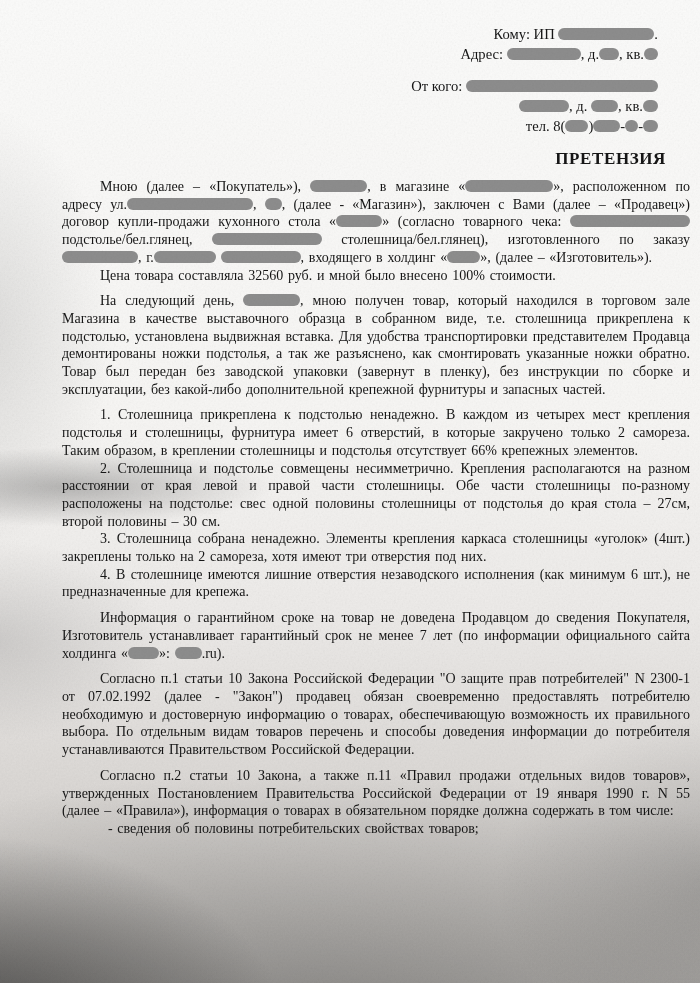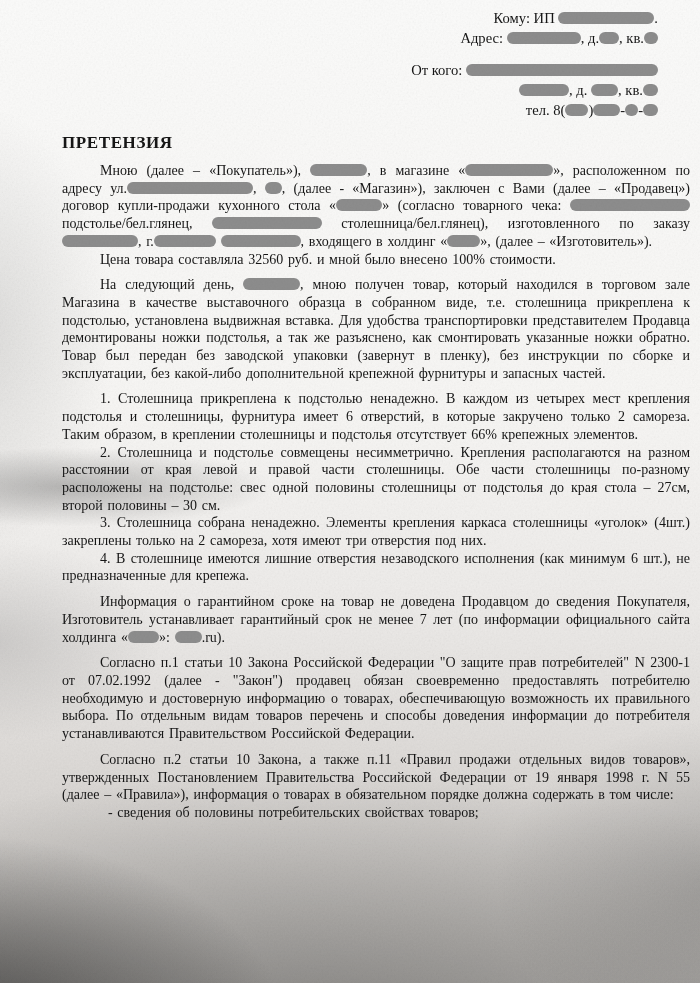--- a/index.html
+++ b/index.html
@@ -30,24 +30,25 @@
   .content {
     position: relative;
     padding: 8px 10px 0 62px;
   }
   .addr {
     text-align: right;
     padding-right: 32px;
     font-size: 14.6px;
     line-height: 20px;
     white-space: nowrap;
+    margin-top: 16px;
   }
   .addr-from { margin-top: 12px; }
   .title {
-    text-align: left;
+    text-align: right;
     font-weight: bold;
     font-size: 17px;
     line-height: 22px;
     letter-spacing: 0.6px;
     margin: 12px 24px 8px 0;
   }
   .para {
     text-align: justify;
     text-indent: 38px;
     font-size: 14px;
@@ -87,21 +88,21 @@
 
     <p class="para tight">Мною (далее – «Покупатель»), <span class="redact" style="width: 57px;"></span>, в магазине «<span class="redact" style="width: 88px;"></span>», расположенном по адресу ул.<span class="redact" style="width: 126px;"></span>, <span class="redact" style="width: 17px;"></span>, (далее - «Магазин»), заключен с Вами (далее – «Продавец») договор купли-продажи кухонного стола «<span class="redact" style="width: 46px;"></span>» (согласно товарного чека: <span class="redact" style="width: 120px;"></span> подстолье/бел.глянец, <span class="redact" style="width: 110px;"></span> столешница/бел.глянец), изготовленного по заказу <span class="redact" style="width: 76px;"></span>, г.<span class="redact" style="width: 62px;"></span> <span class="redact" style="width: 80px;"></span>, входящего в холдинг «<span class="redact" style="width: 33px;"></span>», (далее – «Изготовитель»).</p>
     <p class="para">Цена товара составляла 32560 руб. и мной было внесено 100% стоимости.</p>
     <p class="para">На следующий день, <span class="redact" style="width: 57px;"></span>, мною получен товар, который находился в торговом зале Магазина в качестве выставочного образца в собранном виде, т.е. столешница прикреплена к подстолью, установлена выдвижная вставка. Для удобства транспортировки представителем Продавца демонтированы ножки подстолья, а так же разъяснено, как смонтировать указанные ножки обратно. Товар был передан без заводской упаковки (завернут в пленку), без инструкции по сборке и эксплуатации, без какой-либо дополнительной крепежной фурнитуры и запасных частей.</p>
     <p class="para tight">1. Столешница прикреплена к подстолью ненадежно. В каждом из четырех мест крепления подстолья и столешницы, фурнитура имеет 6 отверстий, в которые закручено только 2 самореза. Таким образом, в креплении столешницы и подстолья отсутствует 66% крепежных элементов.</p>
     <p class="para tight">2. Столешница и подстолье совмещены несимметрично. Крепления располагаются на разном расстоянии от края левой и правой части столешницы. Обе части столешницы по-разному расположены на подстолье: свес одной половины столешницы от подстолья до края стола – 27см, второй половины – 30 см.</p>
     <p class="para tight">3. Столешница собрана ненадежно. Элементы крепления каркаса столешницы «уголок» (4шт.) закреплены только на 2 самореза, хотя имеют три отверстия под них.</p>
     <p class="para gap-sm">4. В столешнице имеются лишние отверстия незаводского исполнения (как минимум 6 шт.), не предназначенные для крепежа.</p>
     <p class="para">Информация о гарантийном сроке на товар не доведена Продавцом до сведения Покупателя, Изготовитель устанавливает гарантийный срок не менее 7 лет (по информации официального сайта холдинга «<span class="redact" style="width: 31px;"></span>»: <span class="redact" style="width: 27px;"></span>.ru).</p>
     <p class="para">Согласно п.1 статьи 10 Закона Российской Федерации "О защите прав потребителей" N 2300-1 от 07.02.1992 (далее - "Закон") продавец обязан своевременно предоставлять потребителю необходимую и достоверную информацию о товарах, обеспечивающую возможность их правильного выбора. По отдельным видам товаров перечень и способы доведения информации до потребителя устанавливаются Правительством Российской Федерации.</p>
-    <p class="para tight">Согласно п.2 статьи 10 Закона, а также п.11 «Правил продажи отдельных видов товаров», утвержденных Постановлением Правительства Российской Федерации от 19 января 1998 г. N 55 (далее – «Правила»), информация о товарах в обязательном порядке должна содержать в том числе:</p>
+    <p class="para tight">Согласно п.2 статьи 10 Закона, а также п.11 «Правил продажи отдельных видов товаров», утвержденных Постановлением Правительства Российской Федерации от 19 января 1990 г. N 55 (далее – «Правила»), информация о товарах в обязательном порядке должна содержать в том числе:</p>
     <p class="para bullet">- сведения об половины потребительских свойствах товаров;</p>
   </div>
 
   <svg class="grain" width="700" height="983" xmlns="http://www.w3.org/2000/svg">
     <filter id="g">
       <feTurbulence type="fractalNoise" baseFrequency="0.55" numOctaves="2" stitchTiles="stitch"></feTurbulence>
       <feColorMatrix type="saturate" values="0"></feColorMatrix>
     </filter>
     <rect width="700" height="983" filter="url(#g)" opacity="0.10"></rect>
   </svg>

